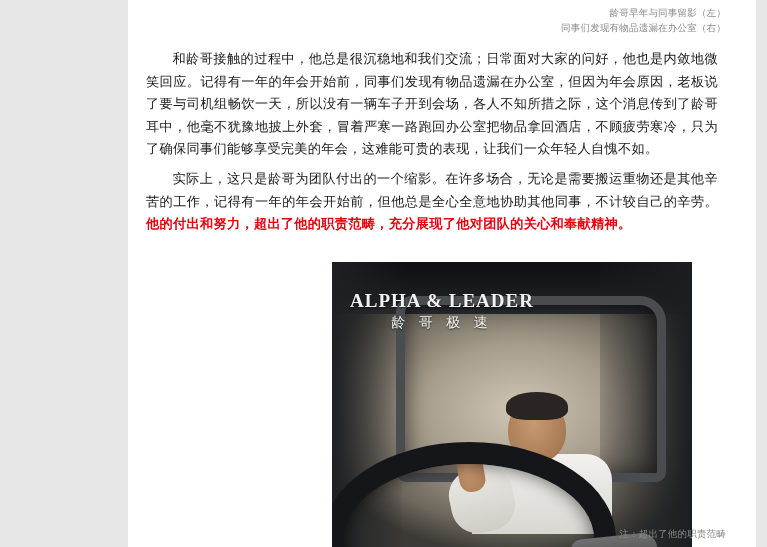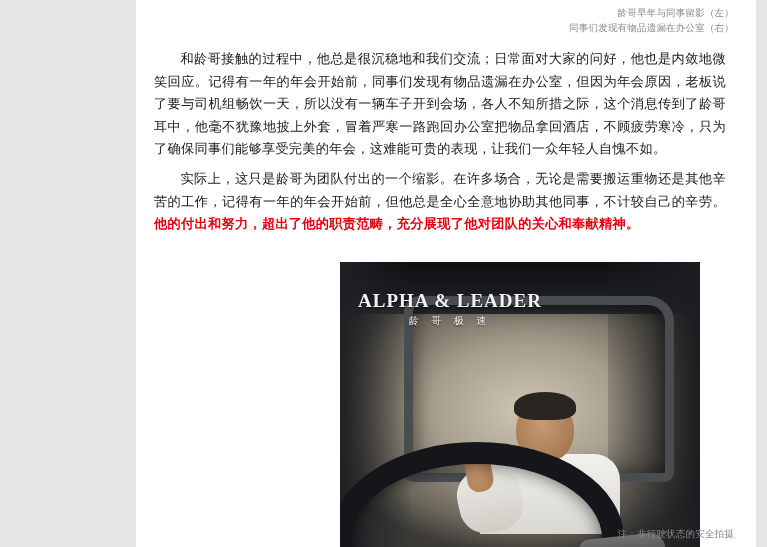--- a/index.html
+++ b/index.html
@@ -20,21 +20,21 @@
     position: absolute;
     top: 0;
     bottom: 0;
     background: #e7e7e7;
   }
   .edge-left { left: 0; width: 144px; }
   .edge-right { right: 0; width: 11px; }
 
   .content {
     position: absolute;
-    left: 136px;
+    left: 128px;
     top: 0;
     width: 612px;
     height: 547px;
     background: #ffffff;
   }
 
   .captions-top {
     position: absolute;
     right: 14px;
     top: 5px;
@@ -160,21 +160,21 @@
   }
   .watermark {
     position: absolute;
     left: 18px; top: 28px;
     color: #f2f2f2;
     text-shadow: 0 1px 2px rgba(0,0,0,0.65);
     font-family: "Liberation Serif", serif;
     letter-spacing: 1px;
   }
   .wm-main { font-size: 19px; font-weight: bold; }
-  .wm-sub { font-size: 10px; letter-spacing: 5px; margin-top: 2px; text-align: center; }
+  .wm-sub { font-size: 14px; letter-spacing: 5px; margin-top: 2px; text-align: center; }
 
   .caption-bottom {
     position: absolute;
     right: 14px;
     bottom: 6px;
     color: #8a8a8a;
     font-size: 9.5px;
     letter-spacing: 0.2px;
   }
 </style>
@@ -211,16 +211,16 @@
       <div class="ph-person-head"></div>
       <div class="ph-hair"></div>
       <div class="ph-wheel"></div>
       <div class="ph-mirror"></div>
       <div class="watermark">
         <div class="wm-main">ALPHA &amp; LEADER</div>
         <div class="wm-sub">龄 哥 极 速</div>
       </div>
     </div>
 
-    <div class="caption-bottom">注：非行驶状态的安全拍摄</div>
+    <div class="caption-bottom">注：超出了他的职责范畴</div>
 
   </div>
 </div>
 
 </body></html>

